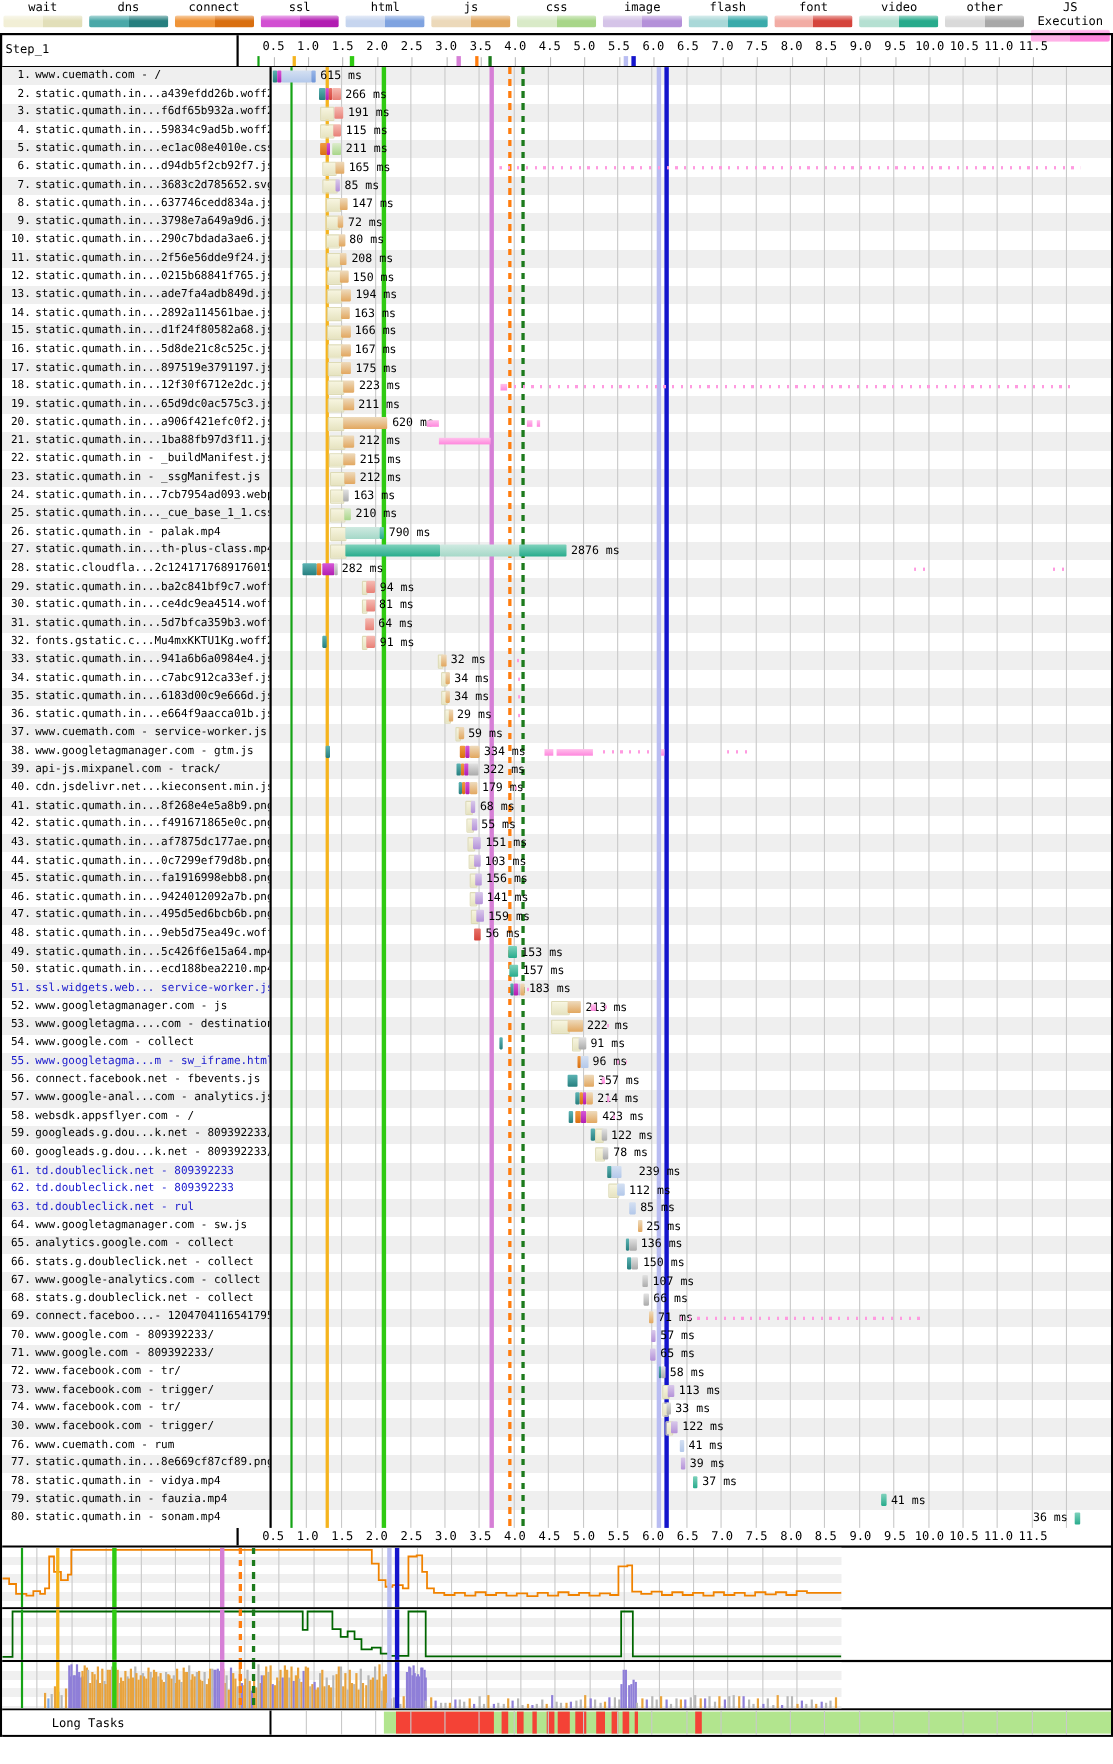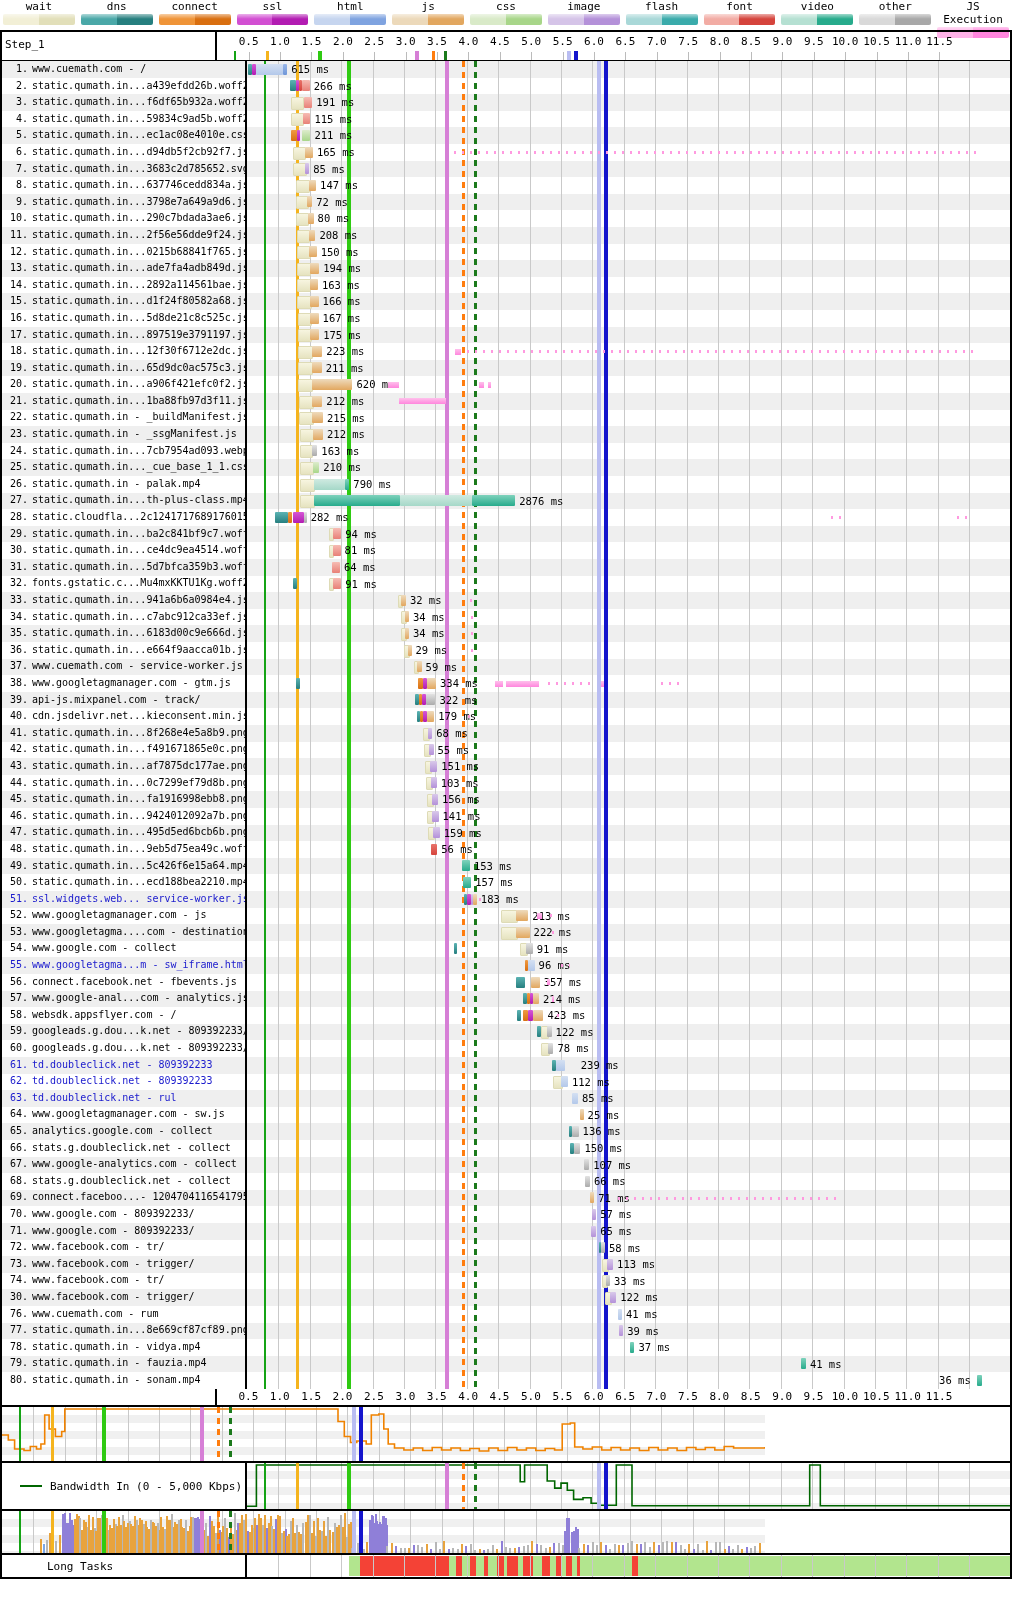--- a/index.html
+++ b/index.html
@@ -639,24 +639,20 @@
           <div class="evline" style="left: 48.7387px; width: 3px; height: 54px; background: rgb(245, 180, 30);"></div>
           <div class="evline" style="left: 100.361px; width: 4px; height: 54px; background: rgb(47, 202, 18);"></div>
           <div class="evline" style="left: 197.699px; width: 4px; height: 54px; background: rgb(214, 127, 214);"></div>
           <div class="evline" style="left: 214.526px; width: 3px; height: 54px; background: repeating-linear-gradient(rgb(255, 125, 14) 0px, rgb(255, 125, 14) 6px, transparent 6px, transparent 11px);"></div>
           <div class="evline" style="left: 227.086px; width: 3px; height: 54px; background: repeating-linear-gradient(rgb(28, 122, 28) 0px, rgb(28, 122, 28) 6px, transparent 6px, transparent 11px);"></div>
           <div class="evline" style="left: 349.671px; width: 4px; height: 54px; background: rgb(185, 189, 242);"></div>
           <div class="evline" style="left: 357.207px; width: 4px; height: 54px; background: rgb(20, 20, 204);"></div>
         </div>
     </div>
     <div class="section" id="sec-bw" style="height:46px">
-      <div class="lcell">
-          <span class="keyline" style="border-color:#006600"></span>
-          <span>Bandwidth In (0 - 5,000 Kbps)</span>
-        </div>
       <div class="sec-plot" id="bw-plot" style="height:46px">
           <div class="grid" style="left: 31.3992px; height: 46px;"></div>
           <div class="grid" style="left: 62.7984px; height: 46px;"></div>
           <div class="grid" style="left: 94.1975px; height: 46px;"></div>
           <div class="grid" style="left: 125.597px; height: 46px;"></div>
           <div class="grid" style="left: 156.996px; height: 46px;"></div>
           <div class="grid" style="left: 188.395px; height: 46px;"></div>
           <div class="grid" style="left: 219.794px; height: 46px;"></div>
           <div class="grid" style="left: 251.193px; height: 46px;"></div>
           <div class="grid" style="left: 282.593px; height: 46px;"></div>

